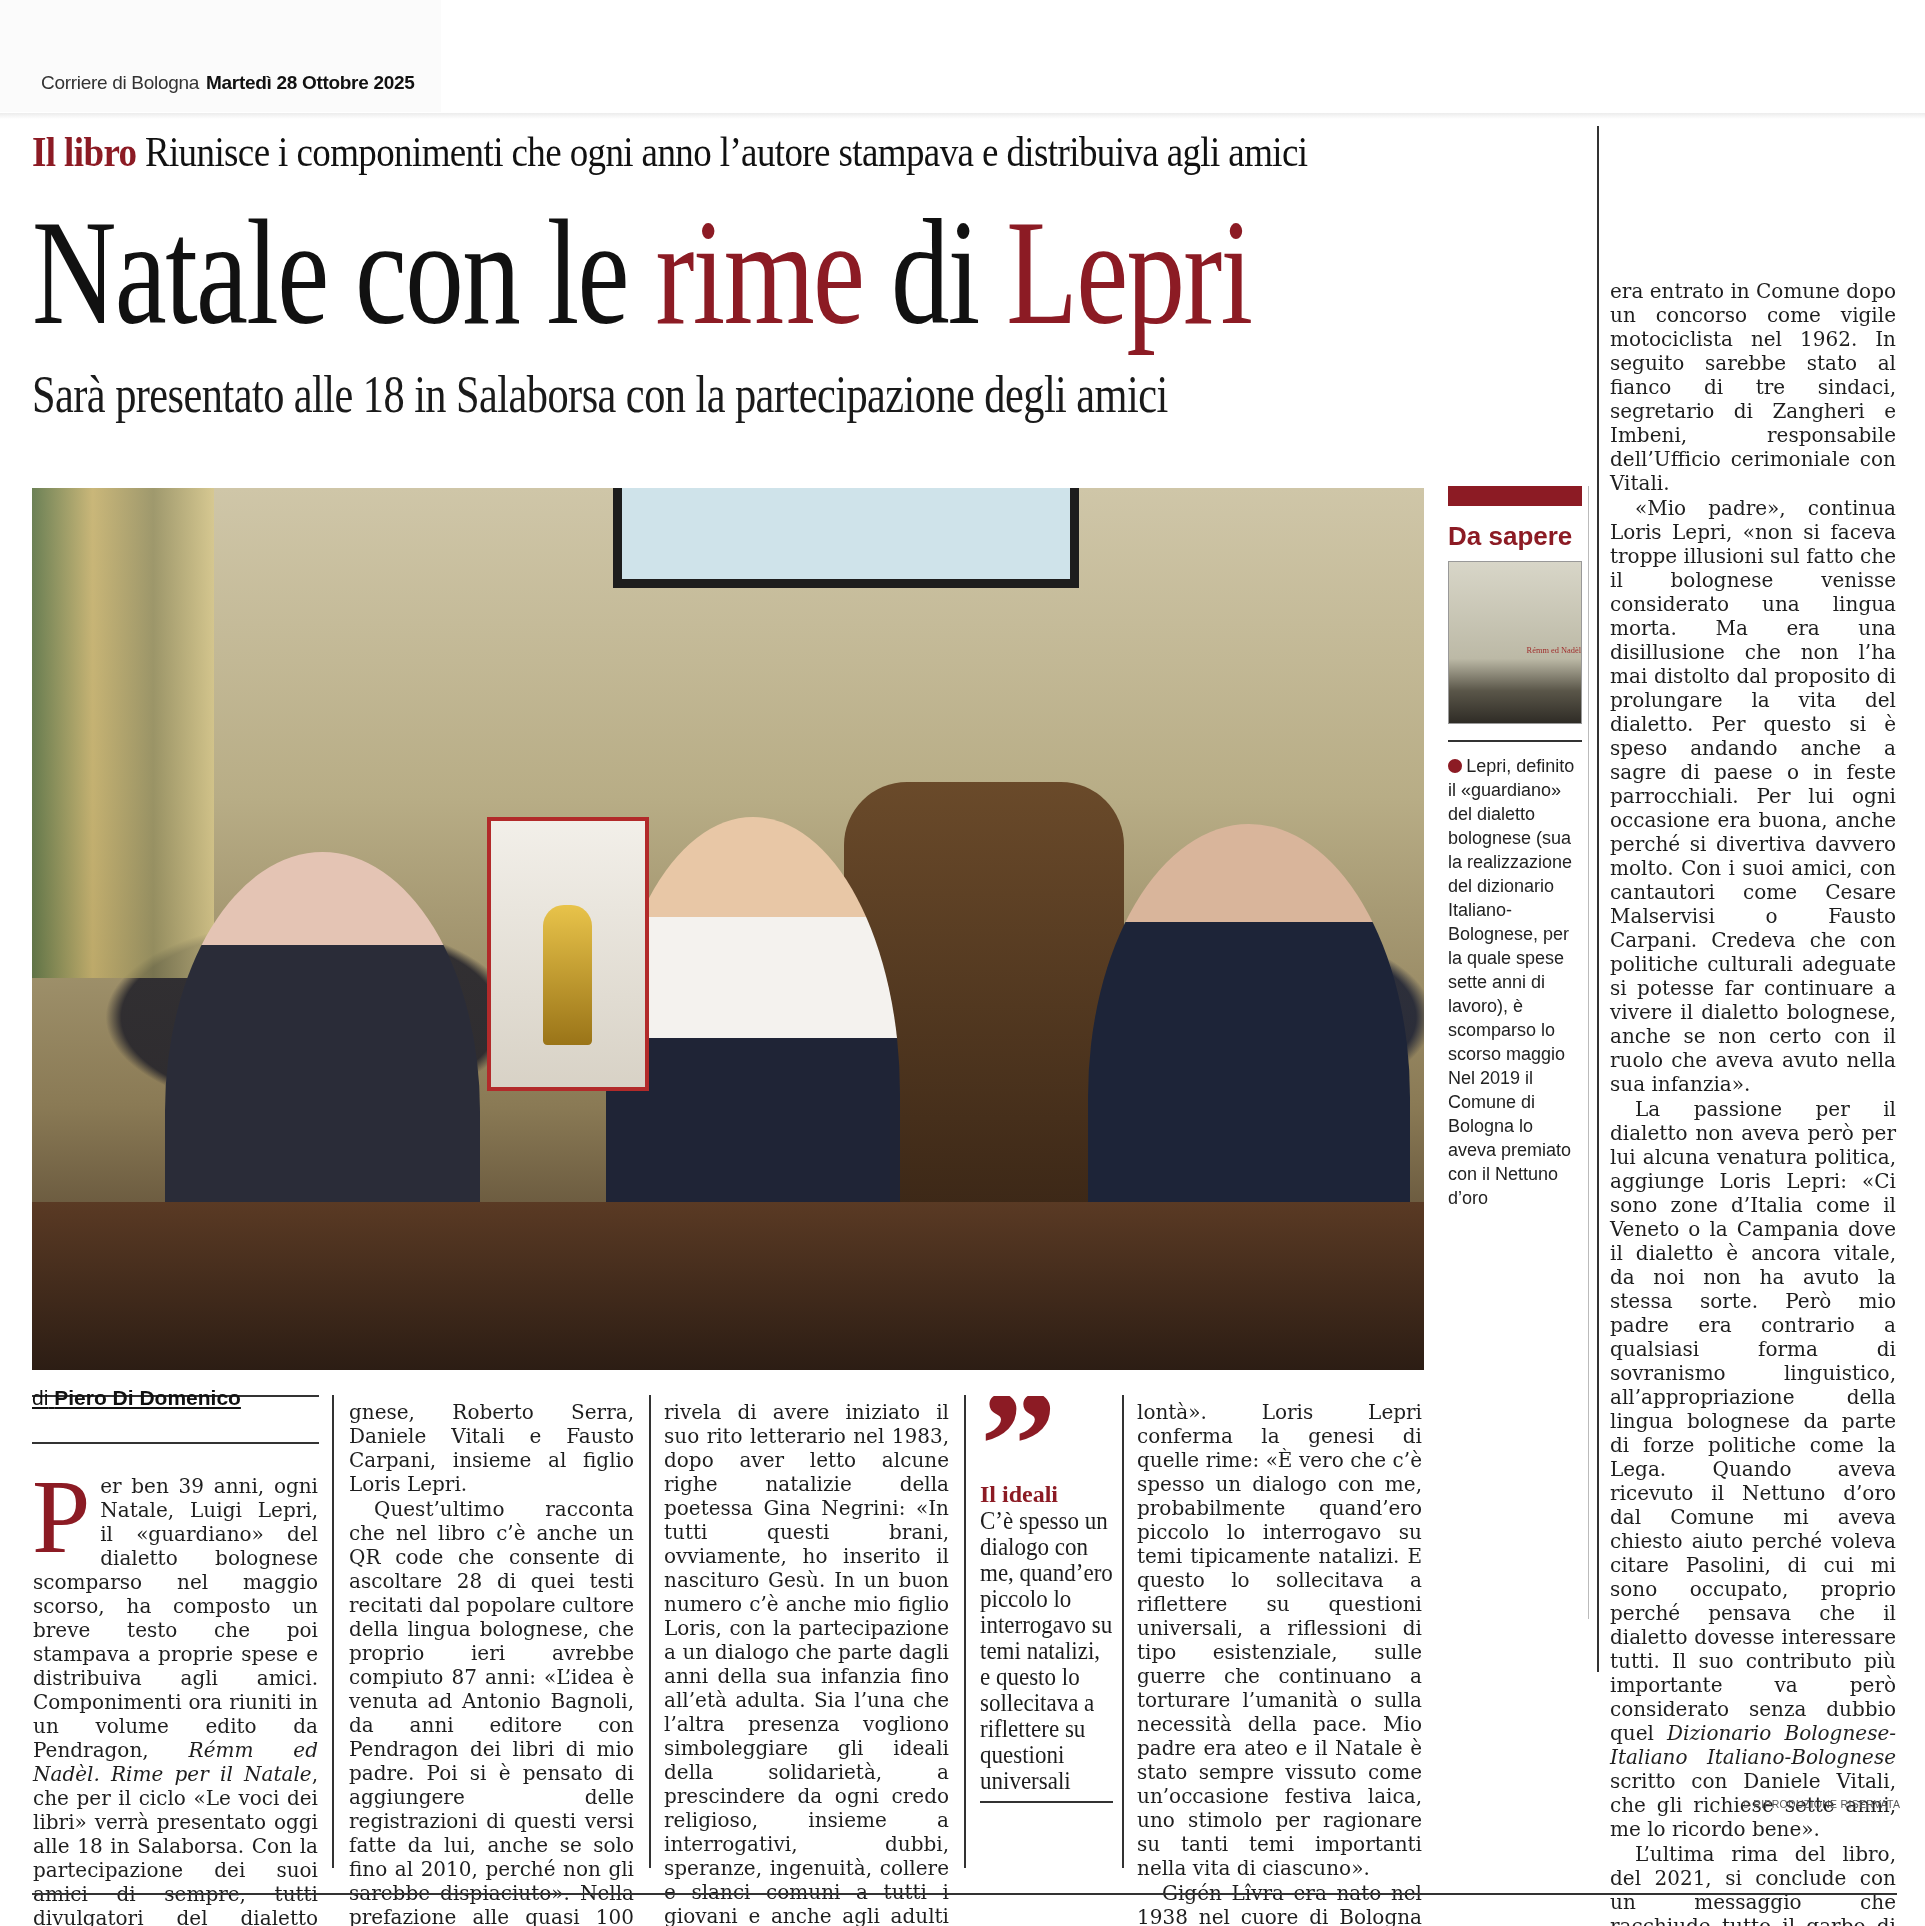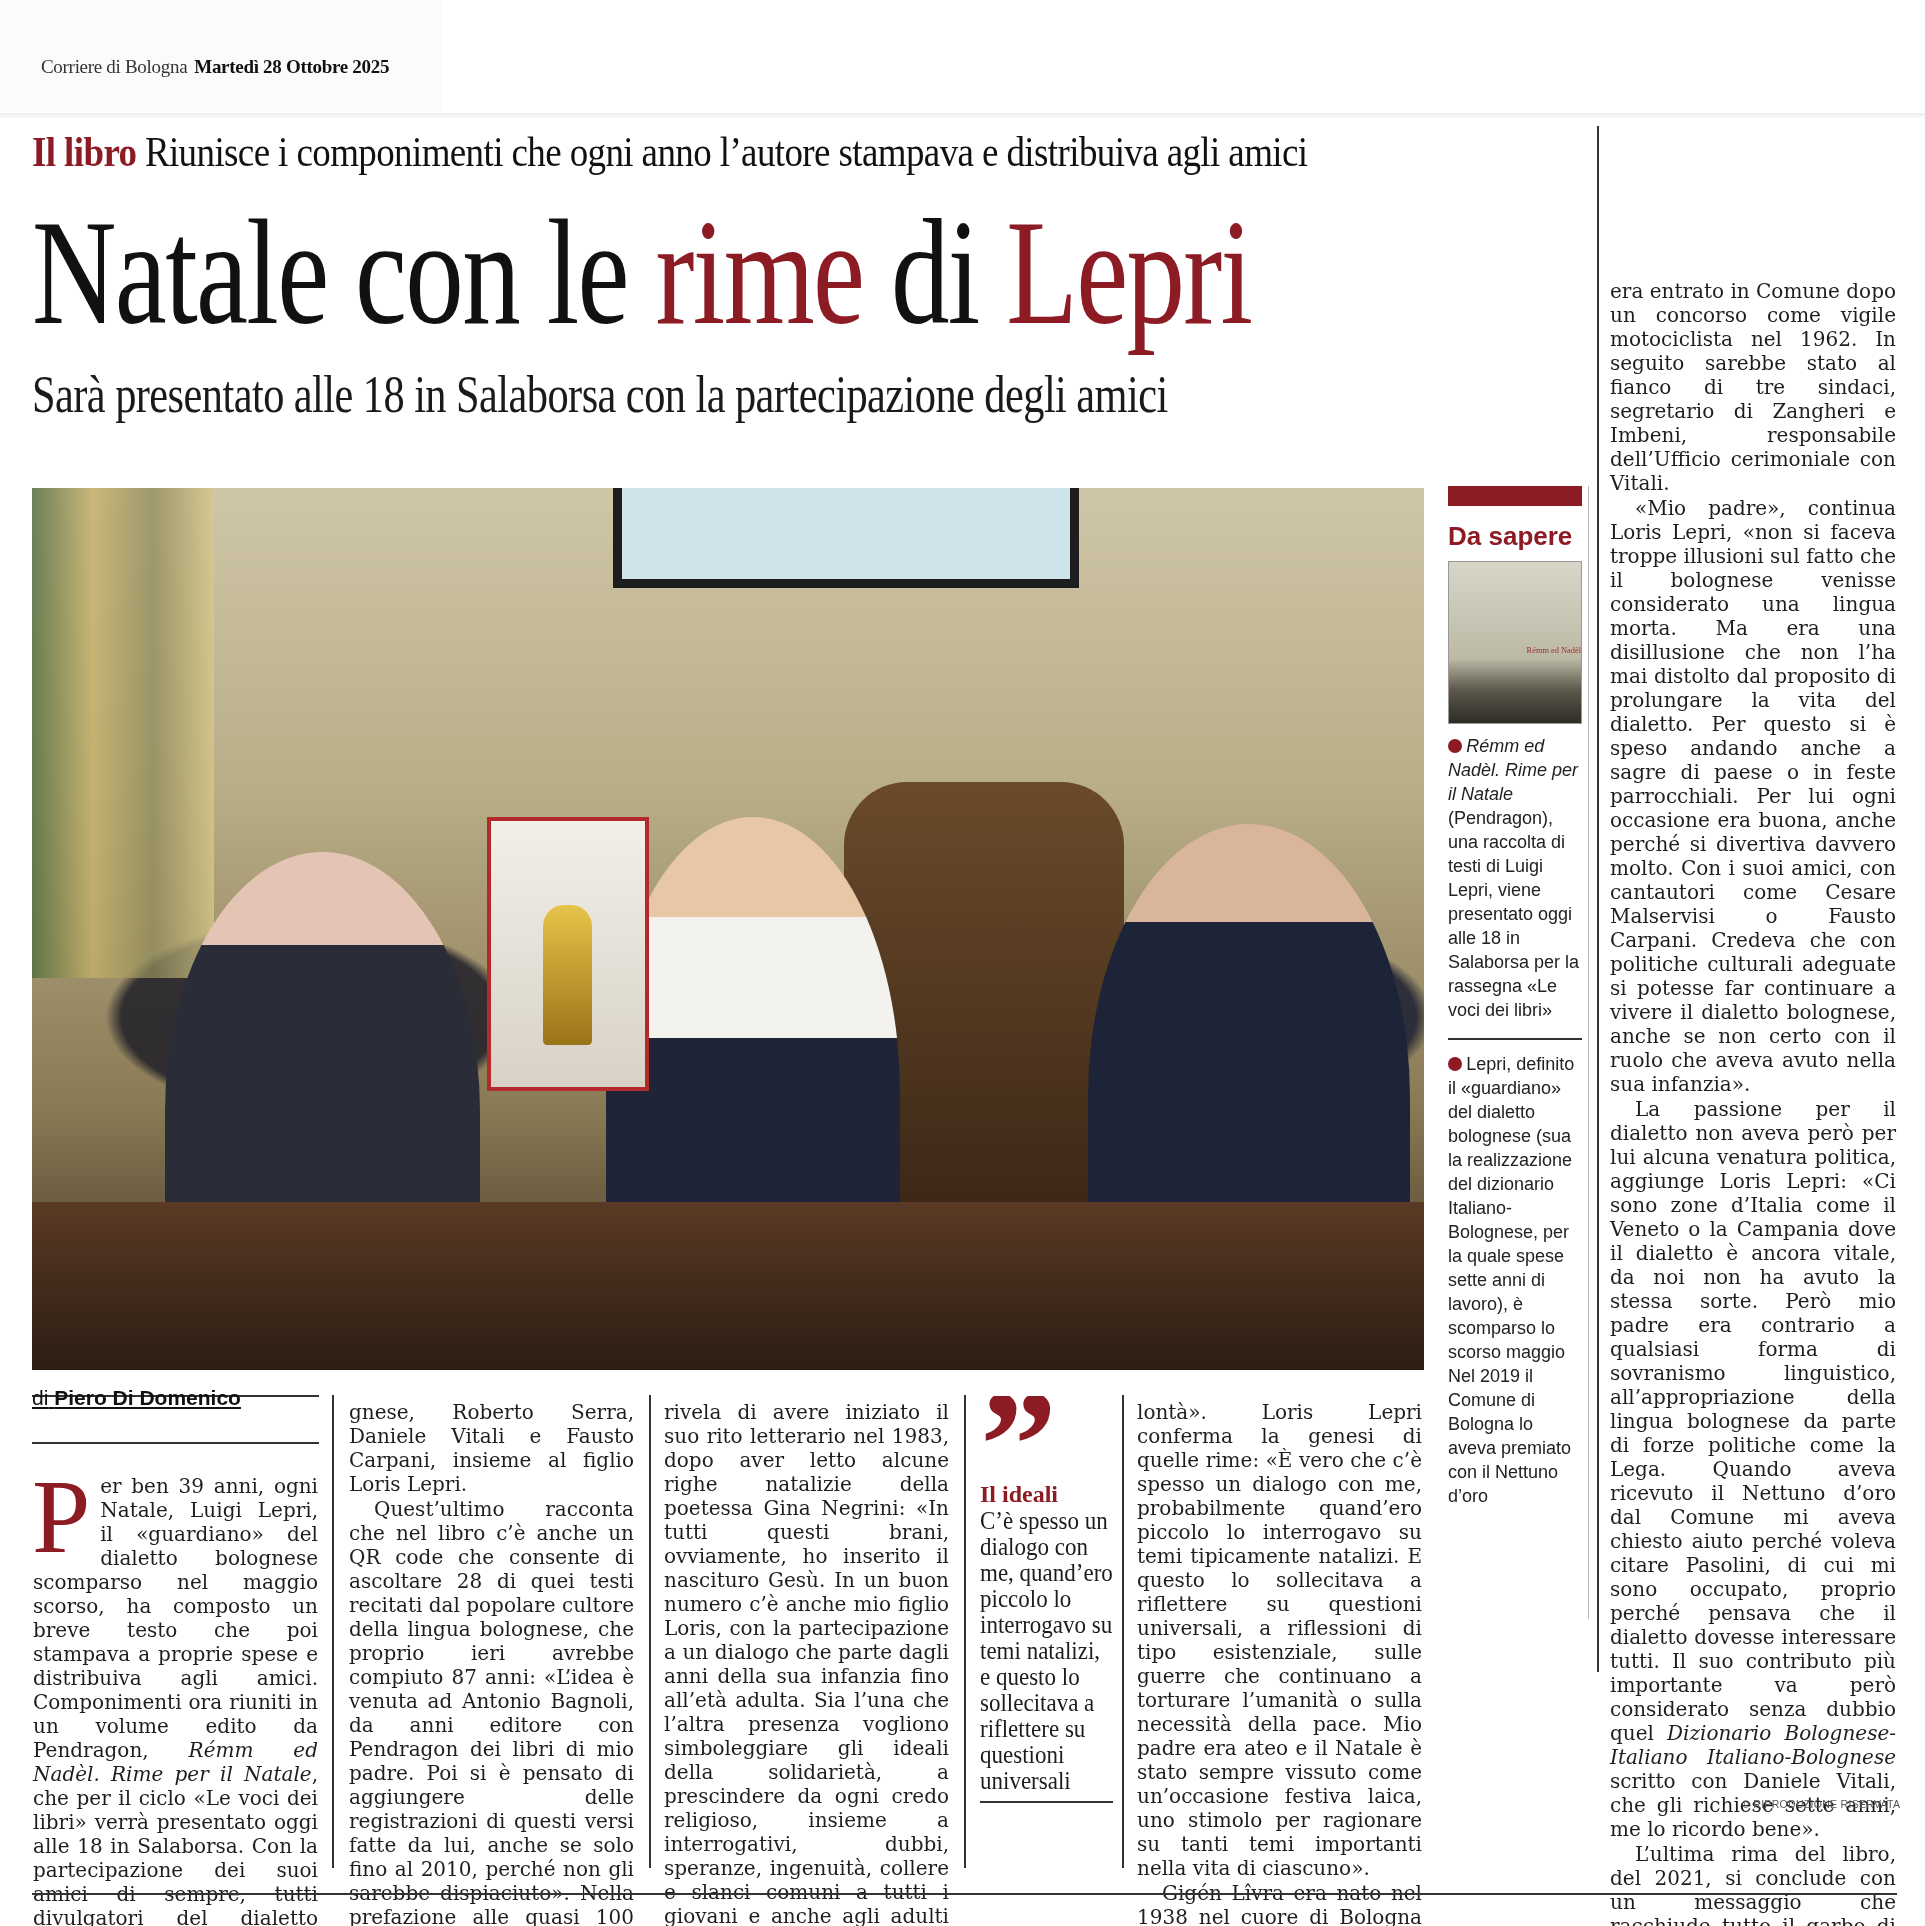--- a/index.html
+++ b/index.html
@@ -1,19 +1,19 @@
 <!DOCTYPE html>
 <html style="font-size:11.2px"><head>
 <meta charset="utf-8">
 <style>
   html, body { margin:0; padding:0; background:#ffffff; }
   body { width:1925px; height:1926px; position:relative; overflow:hidden; font-family:"DejaVu Serif", serif; color:#1c1c1c; }
   .abs { position:absolute; }
   .masthead { left:0; top:0; width:441px; height:112px; background:#fbfbfb; }
-  .masthead-text { left:41px; top:56px; font-family:Liberation Serif, serif; font-size:19px; color:#333; letter-spacing:-0.3px; white-space:nowrap; }
+  .masthead-text { left:41px; top:72px; font-family:Liberation Sans, sans-serif; font-size:19px; color:#333; letter-spacing:-0.3px; white-space:nowrap; }
   .masthead-text b { font-weight:bold; color:#111; margin-left:7px; }
   .page-sep { left:0; top:113px; width:1925px; height:5.6px; background:linear-gradient(#ececec,#ffffff); }
   .kicker { left:32px; top:127px; font-family:"Liberation Serif", serif; font-size:43px; white-space:nowrap; transform:scaleX(0.86); transform-origin:left top; letter-spacing:-0.7px; color:#111; }
   .kicker .label { color:#8c1b24; font-weight:bold; margin-right:9.8px; }
   .headline { left:32px; top:197px; font-family:"Liberation Serif", serif; font-size:150px; line-height:1; white-space:nowrap; transform:scaleX(0.78); transform-origin:left top; letter-spacing:-2.1px; color:#111; }
   .headline .red { color:#8c1b24; }
   .subhead { left:32px; top:364px; font-family:"Liberation Serif", serif; font-size:53px; white-space:nowrap; transform:scaleX(0.80); transform-origin:left top; letter-spacing:-0.7px; color:#1a1a1a; }
   .vrule-top { left:1597px; top:126px; width:2.1px; height:1546px; background:#333; }
   .photo { left:32px; top:488px; width:1392px; height:882px; overflow:hidden;
     background:
@@ -90,23 +90,20 @@
   <div class="award"></div>
   <div class="desk"></div>
 </div>
 
 <div class="abs sidebar">
   <div class="bar"></div>
   <div class="title">Da sapere</div>
   <div class="cover">
       <span>Rémm ed Nadèl</span>
     </div>
-  <div class="item">
-    <span class="dot"></span><i>Rémm ed Nadèl. Rime per il Natale</i><span> (Pendragon), una raccolta di testi di Luigi Lepri, viene presentato oggi alle 18 in Salaborsa per la rassegna «Le voci dei libri»</span>
-  </div>
   <div class="sep"></div>
   <div class="item">
     <span class="dot"></span><span>Lepri, definito il «guardiano» del dialetto bolognese (sua la realizzazione del dizionario Italiano-Bolognese, per la quale spese sette anni di lavoro), è scomparso lo scorso maggio Nel 2019 il Comune di Bologna lo aveva premiato con il Nettuno d’oro</span>
   </div>
 </div>
 <div class="abs vrule-side"></div>
 
 <div class="abs col c6">
   <p>era entrato in Comune dopo un concorso come vigile motociclista nel 1962. In seguito sarebbe stato al fianco di tre sindaci, segretario di Zangheri e Imbeni, responsabile dell’Ufficio cerimoniale con Vitali.</p>
   <p class="ind">«Mio padre», continua Loris Lepri, «non si faceva troppe illusioni sul fatto che il bolognese venisse considerato una lingua morta. Ma era una disillusione che non l’ha mai distolto dal proposito di prolungare la vita del dialetto. Per questo si è speso andando anche a sagre di paese o in feste parrocchiali. Per lui ogni occasione era buona, anche perché si divertiva davvero molto. Con i suoi amici, con cantautori come Cesare Malservisi o Fausto Carpani. Credeva che con politiche culturali adeguate si potesse far continuare a vivere il dialetto bolognese, anche se non certo con il ruolo che aveva avuto nella sua infanzia».</p>

